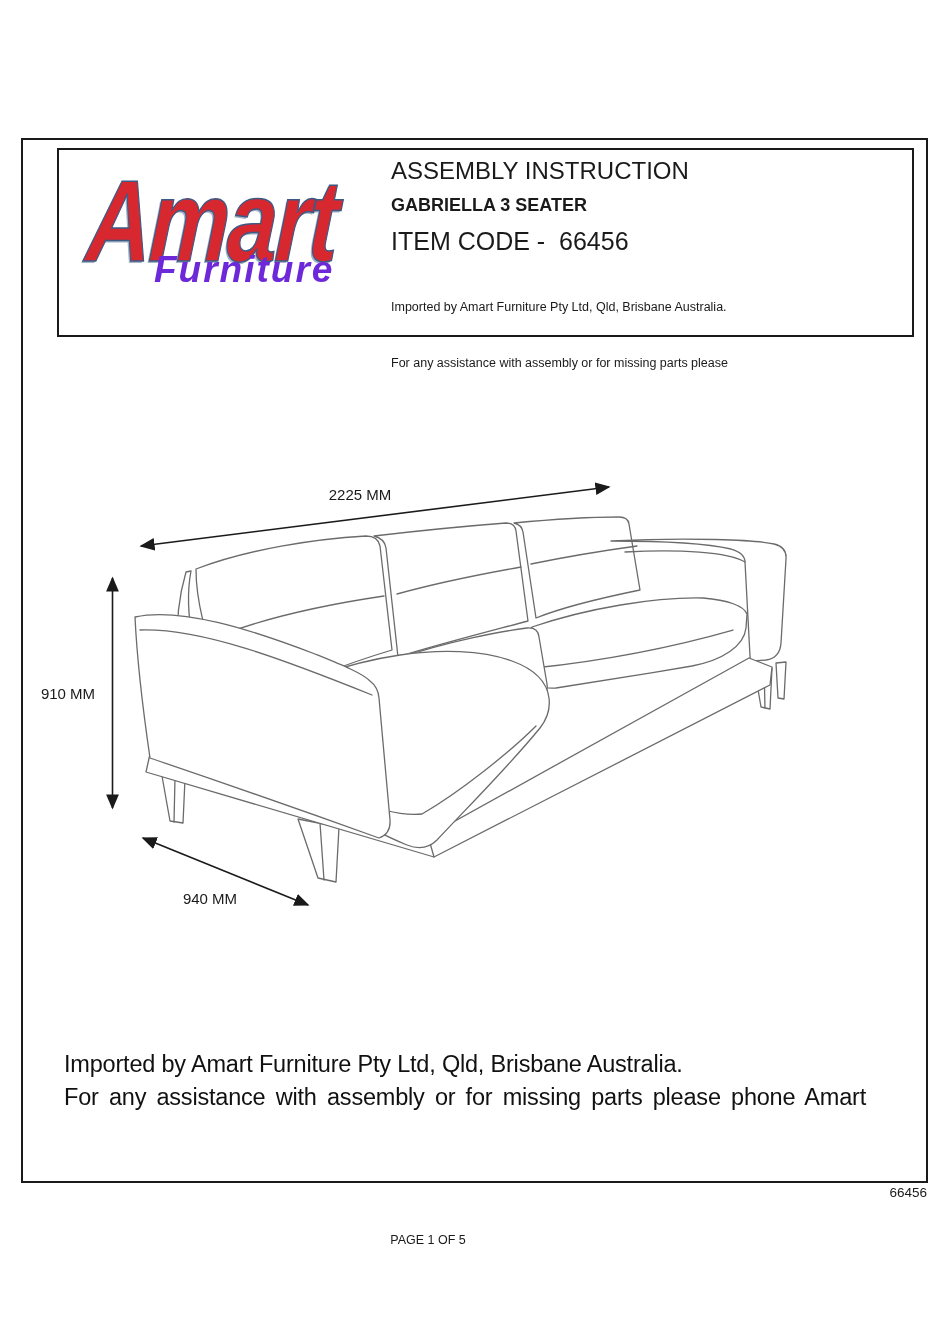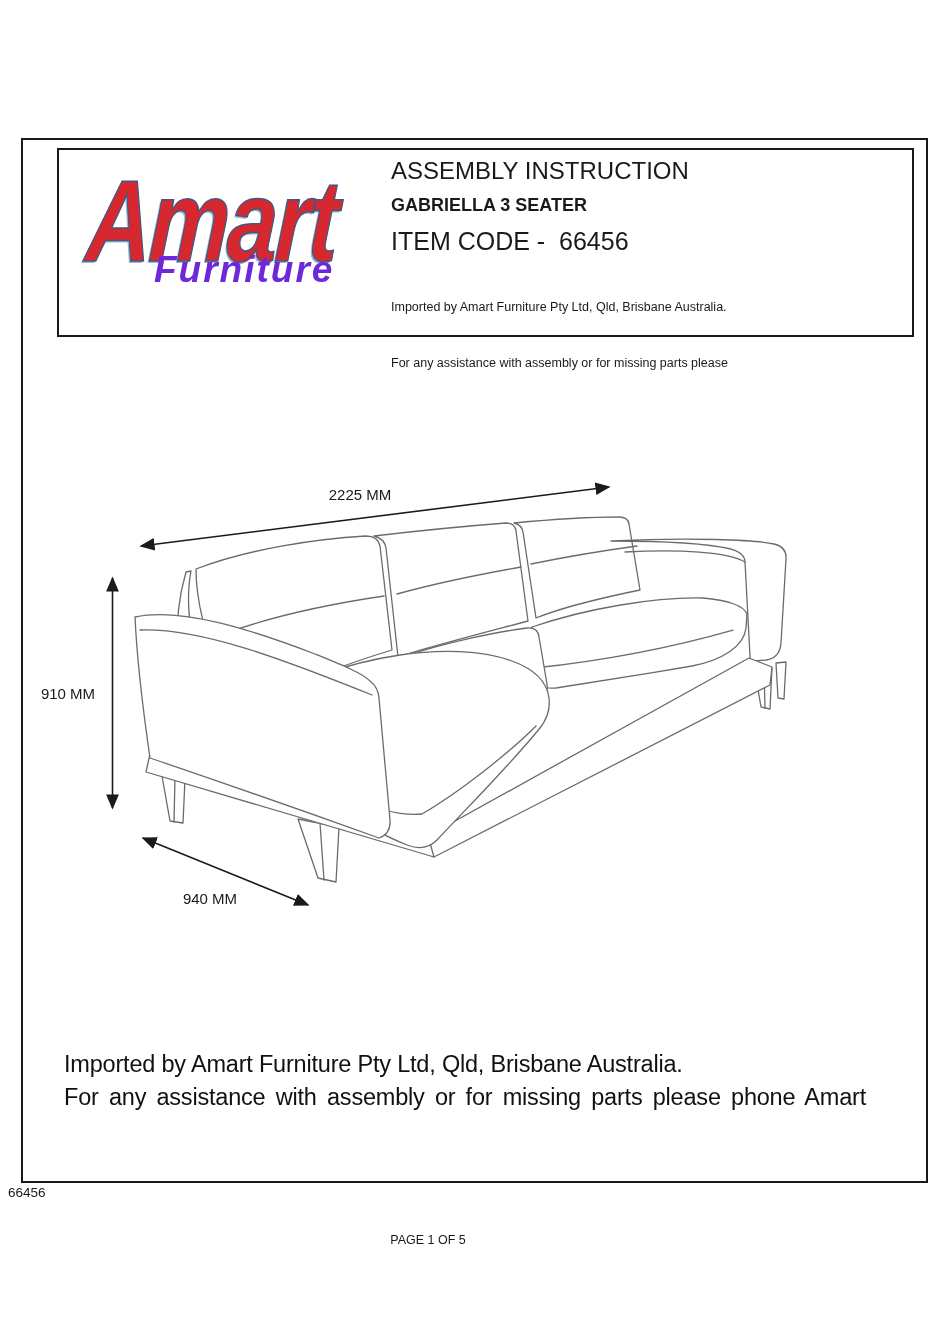--- a/index.html
+++ b/index.html
@@ -37,21 +37,21 @@
   .hdr-title{left:391px;top:160px;font-size:24px;line-height:22px;white-space:pre;}
   .hdr-product{left:391px;top:194px;font-size:18px;line-height:22px;font-weight:bold;white-space:pre;}
   .hdr-itemcode{left:391px;top:230px;font-size:25px;line-height:23px;white-space:pre;}
   .hdr-info{left:391px;top:261px;font-size:12.5px;line-height:18.5px;white-space:pre;}
   
   .note-block{left:64px;top:1048px;width:802px;font-size:23.5px;line-height:33px;letter-spacing:-0.2px;color:#111;}
   .note-line{white-space:nowrap;}
   .note-line.justify{white-space:normal;text-align:justify;text-align-last:justify;}
   
   .page-label{left:328px;top:1185px;width:200px;text-align:center;font-size:12.5px;line-height:15px;margin-top:48px;}
-  .doc-code{left:8px;top:1185px;width:927px;text-align:left;font-size:13.5px;line-height:15px;}
+  .doc-code{left:0;top:1185px;width:927px;text-align:right;font-size:13.5px;line-height:15px;}
   
   .diagram-svg{left:0;top:430px;width:950px;height:560px;}
   svg text{font-family:"Liberation Sans",sans-serif;}
 </style>
 </head>
 <body>
 
 <div class="abs outer-box"></div>
 <div class="abs header-box"></div>
 

